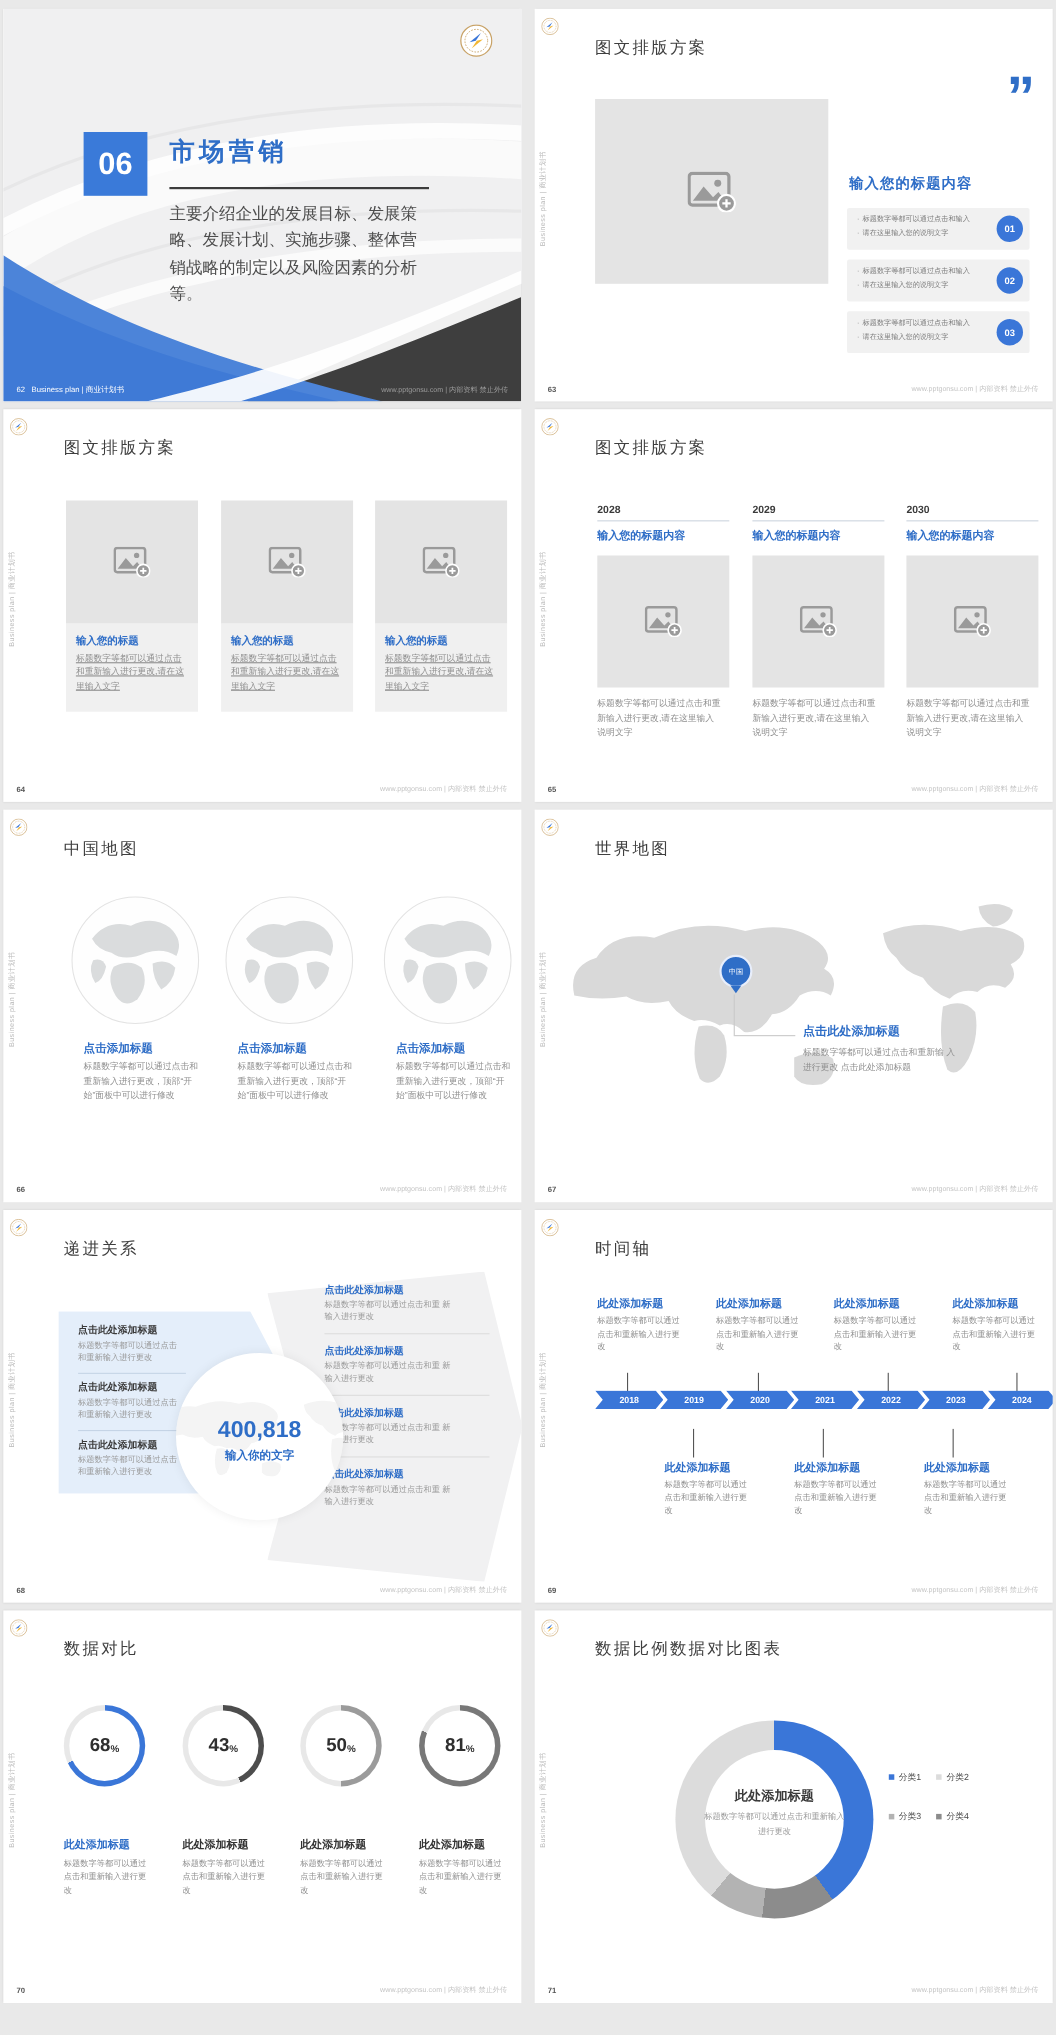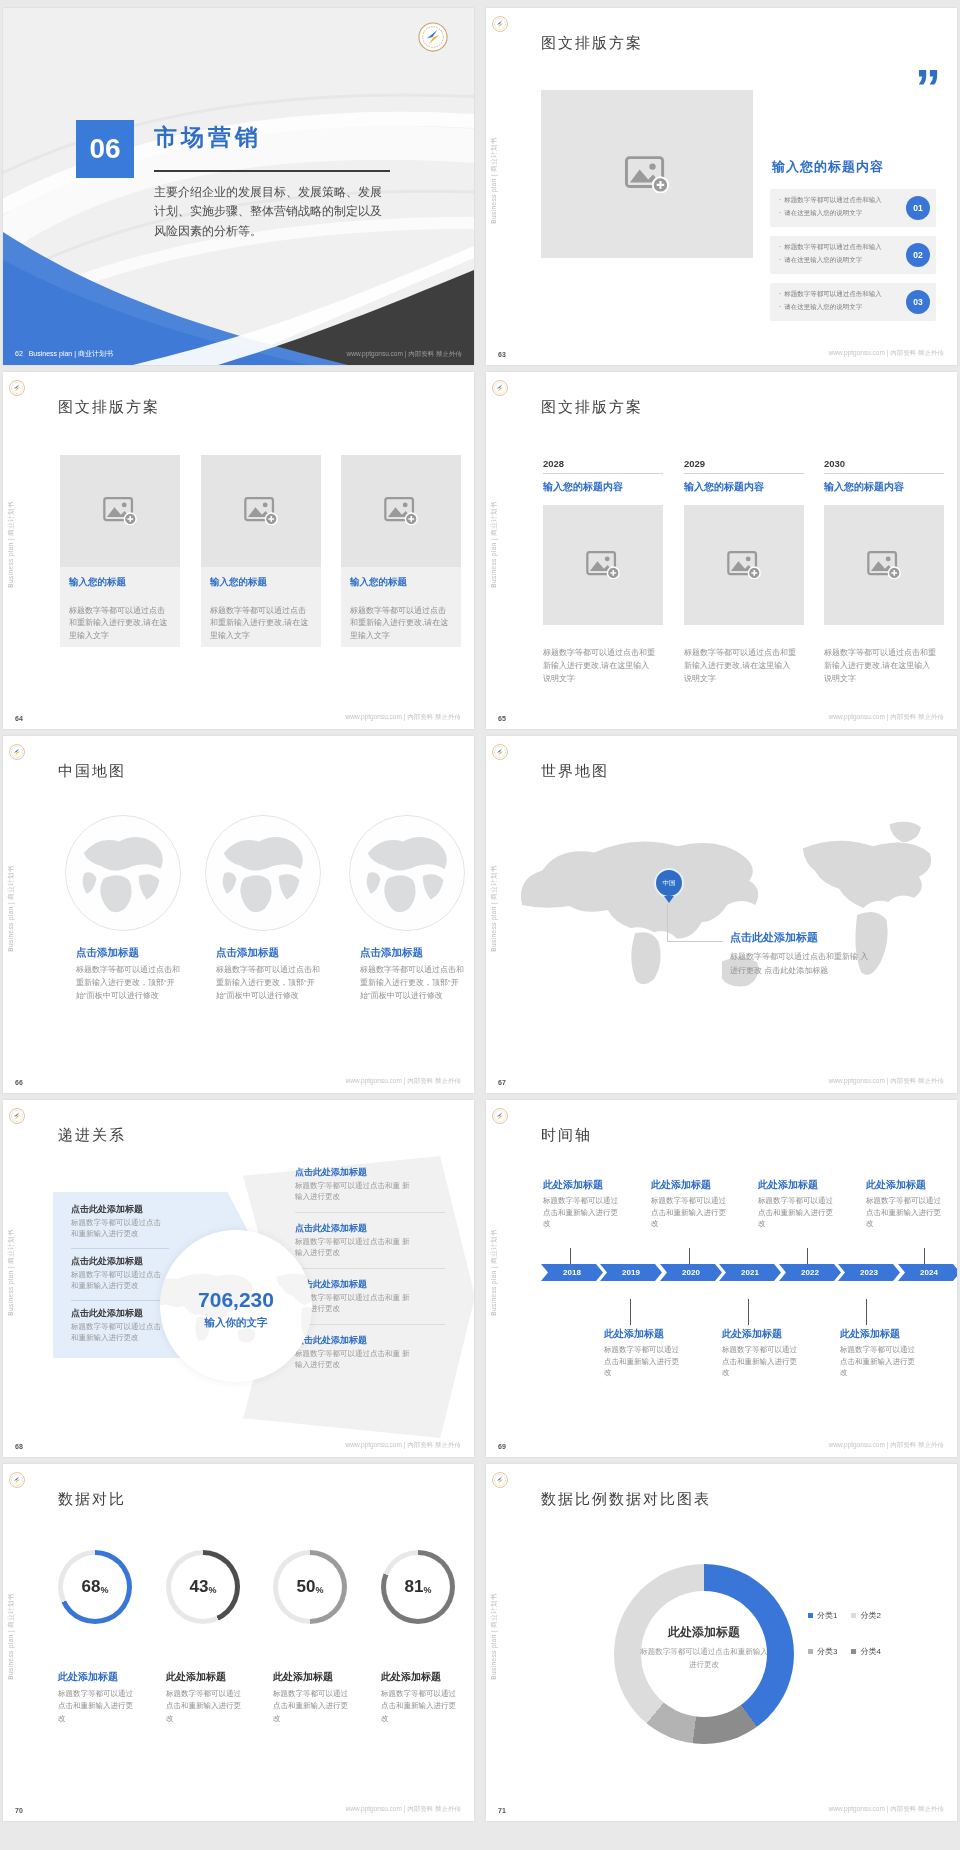--- a/index.html
+++ b/index.html
@@ -15,42 +15,42 @@
   .pnum{position:absolute;left:12px;bottom:7px;font-size:7px;color:#555;font-weight:bold;}
   .site{position:absolute;right:13px;bottom:7px;font-size:6.5px;color:#c4c4c4;}
   .imgbox{position:absolute;background:#e4e4e4;display:flex;align-items:center;justify-content:center;}
   .bh{color:#2f6ec7;font-weight:bold;}
   .body-txt{color:#8f8f8f;}
   
   .numbox{position:absolute;left:73px;top:112px;width:58px;height:58px;background:#3a7ad9;
           display:flex;align-items:center;justify-content:center;color:#fff;font-size:28px;font-weight:bold;}
   .c-title{position:absolute;left:151px;top:114px;font-size:23px;font-weight:bold;color:#2f6ec7;letter-spacing:4px;}
   .c-rule{position:absolute;left:151px;top:162px;width:236px;height:2px;background:#3c3c3c;}
-  .c-desc{position:absolute;left:151px;top:175px;width:237px;font-size:12px;color:#4d4d4d;line-height:1.62;}
+  .c-desc{position:absolute;left:151px;top:175px;width:237px;font-size:15px;color:#4d4d4d;line-height:1.62;}
   .c-footL{position:absolute;left:12px;bottom:6px;color:#fff;font-size:7px;}
   .c-footR{position:absolute;right:12px;bottom:6px;color:#9c9c9c;font-size:6.5px;}
   
   .quote{position:absolute;right:16px;top:54px;font-size:52px;line-height:1;font-weight:bold;color:#2f6ec7;}
   .s63-head{position:absolute;left:286px;top:150px;font-size:13px;letter-spacing:1px;}
   .s63-item{position:absolute;left:284px;width:166px;height:38px;background:#f1f1f1;border-radius:2px;
             box-sizing:border-box;padding:5px 34px 5px 9px;}
   .s63-item .ln{font-size:6.5px;color:#7d7d7d;line-height:1.95;white-space:nowrap;}
   .s63-item .ln:before{content:"·";margin-right:3px;color:#7d7d7d;}
   .s63-num{position:absolute;right:6px;top:7px;width:24px;height:24px;border-radius:50%;background:#3a76d8;
            color:#fff;font-size:8.5px;font-weight:bold;display:flex;align-items:center;justify-content:center;}
   .s63-cap{position:absolute;left:55px;top:250px;width:212px;box-sizing:border-box;background:#ededed;
            padding:8px 10px;font-size:7.5px;color:#909090;line-height:1.8;}
   
   .colcap{position:absolute;box-sizing:border-box;background:#f0f0f0;padding:9px 9px;}
   .colcap .h{font-size:9.5px;}
-  .colcap .b{margin-top:16px;font-size:8px;line-height:1.55;}
+  .colcap .b{margin-top:4px;font-size:8px;line-height:1.55;text-decoration:underline;}
   .yr-label{position:absolute;font-size:9.5px;font-weight:bold;color:#3b3b3b;}
   .yr-rule{position:absolute;width:120px;height:1px;background:#ccd4de;}
   .col-bh{position:absolute;font-size:10px;}
-  .col-body{position:absolute;font-size:8px;line-height:1.6;margin-top:13px;}
+  .col-body{position:absolute;font-size:8px;line-height:1.6;}
   
   .g-head{position:absolute;font-size:10.5px;}
   .g-body{position:absolute;font-size:8px;line-height:1.62;width:108px;}
   
   .pin{position:absolute;left:168px;top:132px;width:26px;height:26px;border-radius:50%;background:#2f6ec7;
        border:2px solid #e8eefb;display:flex;align-items:center;justify-content:center;color:#fff;font-size:6.5px;z-index:3;}
   .pin-tail{position:absolute;left:178px;top:160px;width:0;height:0;border-left:5px solid transparent;
             border-right:5px solid transparent;border-top:7px solid #2f6ec7;z-index:3;}
   .lineV{position:absolute;background:#c9c9c9;width:1px;}
   .lineH{position:absolute;background:#c9c9c9;height:1px;}
@@ -338,21 +338,21 @@
     <div class="p-body" style="left:68px;top:169px;width:96px">标题数字等都可以通过点击 和重新输入进行更改</div>
     <div class="sepL" style="left:68px;top:200px;width:98px"></div>
     <div class="p-head" style="left:68px;top:207px;color:#3b3b3b">点击此处添加标题</div>
     <div class="p-body" style="left:68px;top:221px;width:96px">标题数字等都可以通过点击 和重新输入进行更改</div>
 
     <div class="bigcircle">
       <svg style="position:absolute;left:-20px;top:28px;width:200px;height:100px;opacity:.3" viewBox="0 0 420 210">
           <use href="#worldmap"></use>
         </svg>
     </div>
-    <div class="bignum">706,230</div>
+    <div class="bignum">400,818</div>
     <div class="biglab">输入你的文字</div>
 
     <div class="p-head bh" style="left:292px;top:66px">点击此处添加标题</div>
     <div class="p-body" style="left:292px;top:80px;width:118px">标题数字等都可以通过点击和重 新输入进行更改</div>
     <div class="sepR" style="left:292px;top:112px;width:150px"></div>
     <div class="p-head bh" style="left:292px;top:122px">点击此处添加标题</div>
     <div class="p-body" style="left:292px;top:136px;width:118px">标题数字等都可以通过点击和重 新输入进行更改</div>
     <div class="sepR" style="left:292px;top:168px;width:150px"></div>
     <div class="p-head bh" style="left:292px;top:178px">点击此处添加标题</div>
     <div class="p-body" style="left:292px;top:192px;width:118px">标题数字等都可以通过点击和重 新输入进行更改</div>

